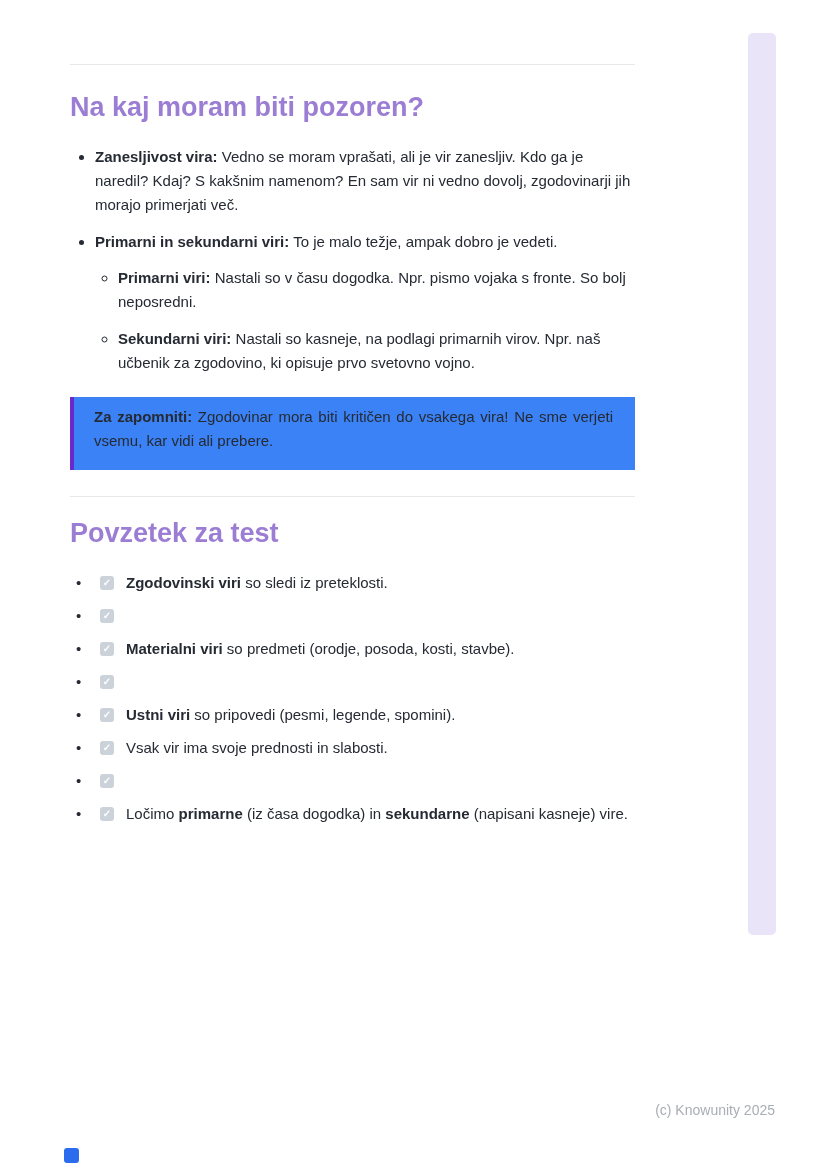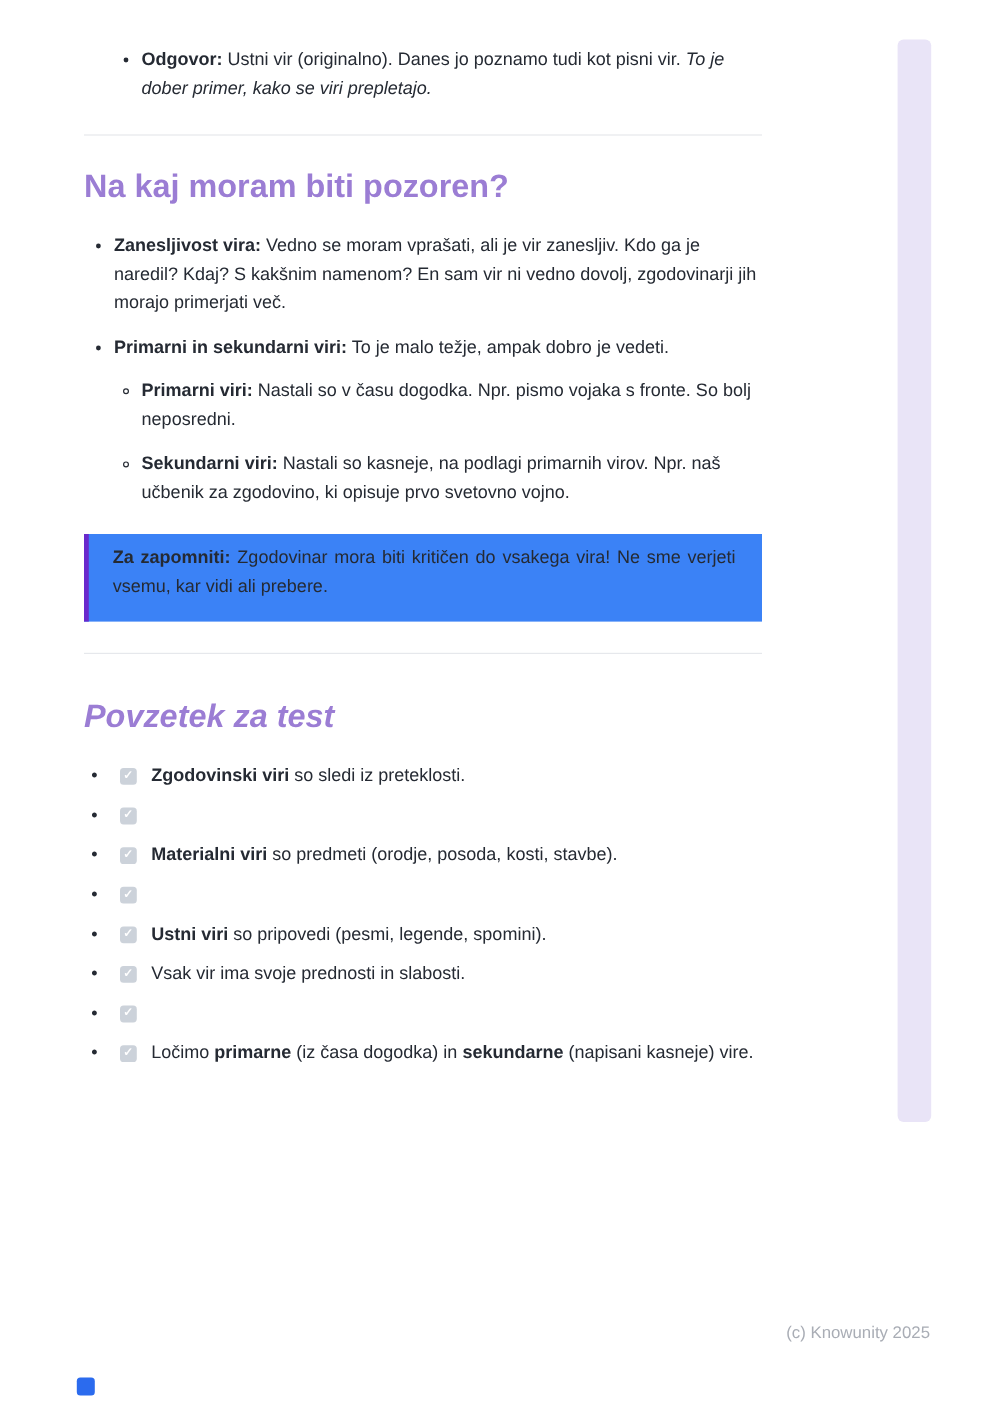--- a/index.html
+++ b/index.html
@@ -12,21 +12,21 @@
     font-size:15px; line-height:1.6;
   }
   .content-top-pad { height:38px; }
   .heading {
     color:#9b7dd4; font-size:27px; font-weight:700; margin:0; line-height:1.25;
   }
   .divider { border:none; border-top:1px solid #e6e8ec; margin:0; }
   .divider.d1 { margin-top:26px; }
   .divider.d2 { margin-top:26px; }
   .h1-space { margin-top:26px; }
-  .h2-space { margin-top:36px;font-style:italic; }
+  .h2-space { margin-top:20px; }
   ul.intro-list { list-style:disc; margin:0; padding-left:48px; }
   ul.intro-list li { margin:0; }
   ul.main-list { list-style:disc; margin:20px 0 0 0; padding-left:25px; }
   ul.main-list > li { margin-bottom:13px; }
   ul.sub-list { list-style:circle; margin:12px 0 0 0; padding-left:23px; }
   ul.sub-list > li { margin-bottom:13px; }
   .b { font-weight:700; }
   .i { font-style:italic; }
   .callout {
     margin-top:22px; background:#3b82f6; border-left:4px solid #6929cc;
@@ -56,25 +56,20 @@
   }
 </style>
 </head>
 <body>
 
 <div class="page">
 
   <div class="content">
     <div class="content-top-pad"></div>
 
-    <ul class="intro-list">
-      <li>
-        <span><span class="b">Odgovor:</span><span> Ustni vir (originalno). Danes jo poznamo tudi kot pisni vir. </span><span class="i">To je dober primer, kako se viri prepletajo.</span></span>
-      </li>
-    </ul>
 
     <hr class="divider d1">
 
     <h2 class="heading h1-space">Na kaj moram biti pozoren?</h2>
 
     <ul class="main-list">
       <li>
         <span><span class="b">Zanesljivost vira:</span><span> Vedno se moram vprašati, ali je vir zanesljiv. Kdo ga je naredil? Kdaj? S kakšnim namenom? En sam vir ni vedno dovolj, zgodovinarji jih morajo primerjati več.</span></span>
       </li>
       <li>

